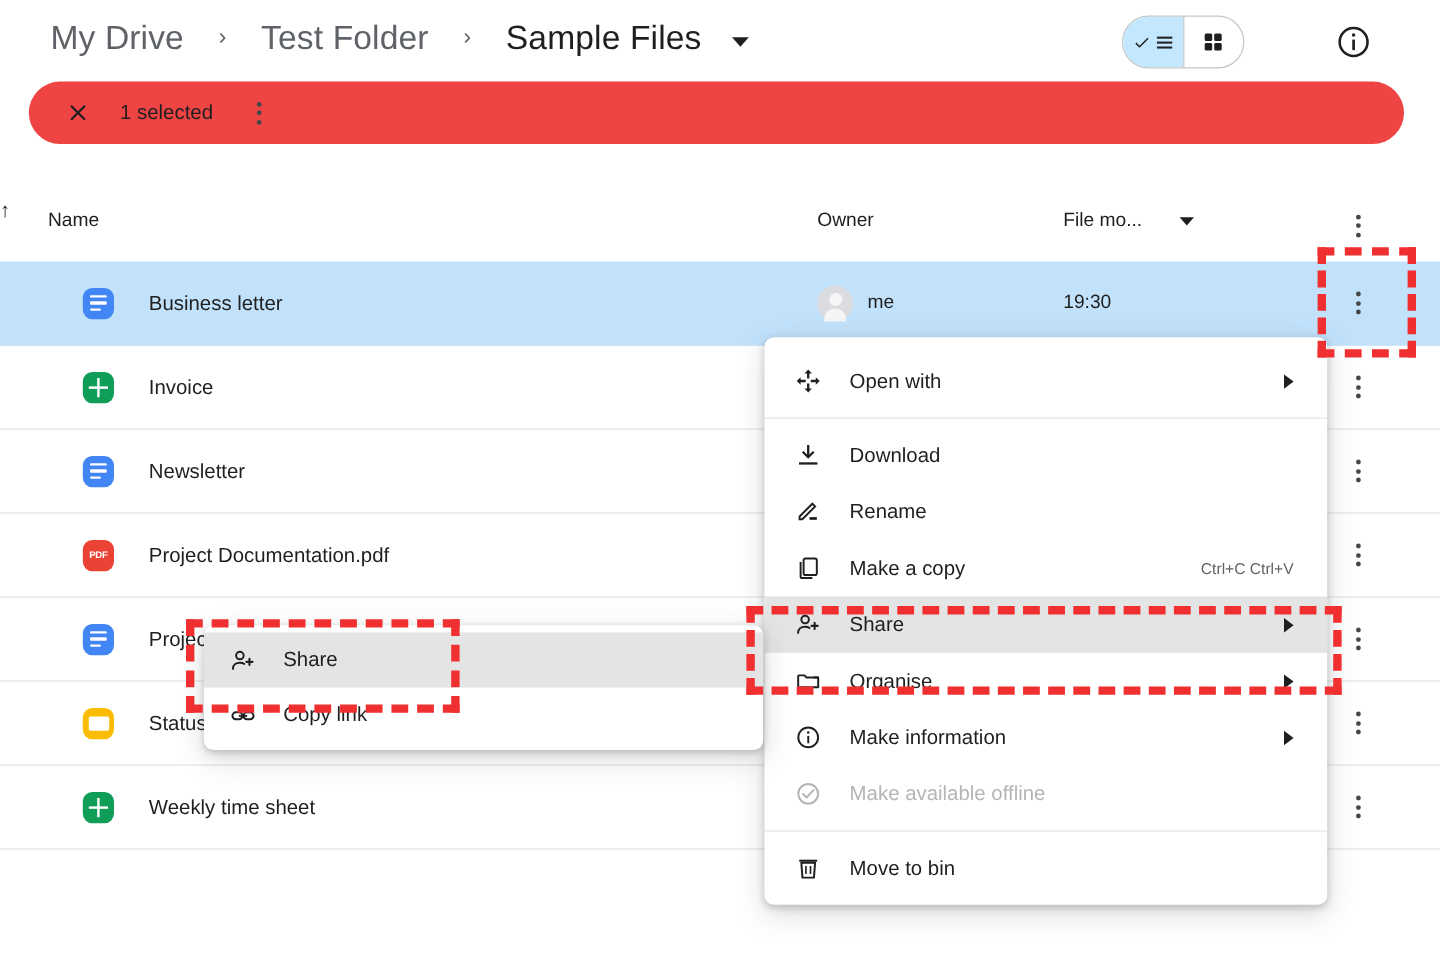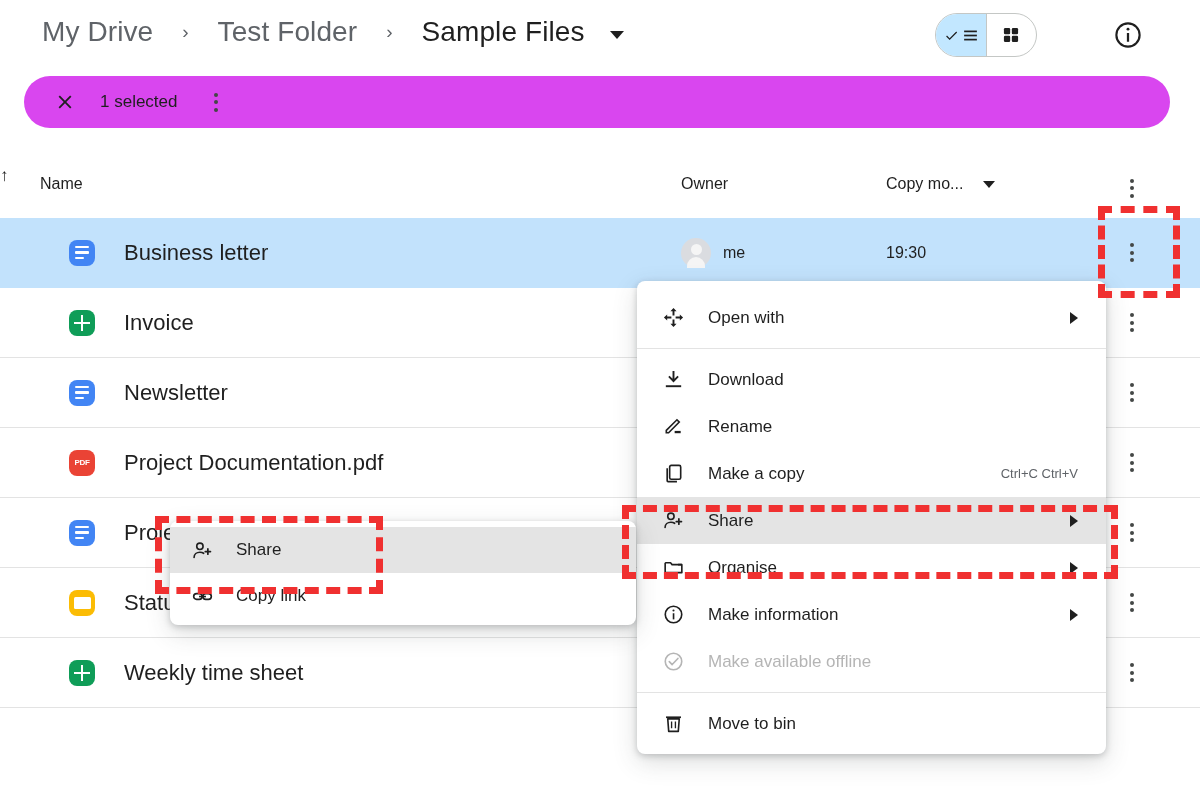--- a/index.html
+++ b/index.html
@@ -30,22 +30,22 @@
     position:absolute; left:935px; top:13px; width:102px; height:44px;
     border:1px solid #c4c7c5; border-radius:22px; display:flex; overflow:hidden; background:#fff;
   }
   .vt-btn { width:51px; height:100%; display:flex; align-items:center; justify-content:center; gap:3px; }
   .vt-btn.active { background:#c2e7ff; }
   .vt-sep { position:absolute; left:50px; top:0; width:1px; height:44px; background:#c4c7c5; }
   .info-btn { position:absolute; left:1113px; top:20px; width:30px; height:30px; }
 
   
   .selbar {
-    position:absolute; left:24px; top:76px; width:1146px; height:52px;
-    background:#d946ef; border-radius:26px; display:flex; align-items:center;
+    position:absolute; left:24px; top:68px; width:1146px; height:52px;
+    background:#ef4444; border-radius:26px; display:flex; align-items:center;
   }
   .selbar-x { margin-left:30px; width:22px; height:22px; }
   .selbar-text { margin-left:24px; font-size:17px; color:#1f1f1f; }
   .selbar-kebab { margin-left:28px; width:20px; height:22px; display:flex; flex-direction:column; align-items:center; justify-content:center; gap:3.5px; }
   .dot { width:4px;height:4px;border-radius:50%;background:#444746; }
 
   
   .colheads { position:absolute; left:0; top:166px; width:1200px; height:44px; }
   .ch { position:absolute; font-size:16px; color:#1f1f1f; font-weight:500; }
   .ch-name { left:40px; top:9px; }
@@ -58,21 +58,21 @@
       display:flex; flex-direction:column; align-items:center; justify-content:center; gap:3.5px; }
 
   
   .rows { position:absolute; left:0; top:218px; width:1200px; }
   .row {
     position:relative; height:70px; display:flex; align-items:center;
     border-bottom:1px solid #e3e3e3;
   }
   .row.selected { background:#c2e2fc; border-bottom-color:#c2e2fc; }
   .row-icon { position:absolute; left:69px; width:26px; height:26px; }
-  .row-name { position:absolute; left:124px; font-size:22px; color:#1f1f1f; white-space:nowrap; }
+  .row-name { position:absolute; left:124px; font-size:17px; color:#1f1f1f; white-space:nowrap; }
   .row-owner { position:absolute; left:681px; display:flex; align-items:center; gap:12px; }
   .avatar { width:30px;height:30px;border-radius:50%;background:#dadce0; position:relative; }
   .avatar::before { content:""; position:absolute; left:9.5px; top:6px; width:11px; height:11px; border-radius:50%; background:#f5f5f5; }
   .avatar::after { content:""; position:absolute; left:6px; top:19px; width:18px; height:11px; border-radius:9px 9px 0 0; background:#f5f5f5; }
   .owner-text { font-size:16px; color:#1f1f1f; }
   .row-mod { position:absolute; left:886px; font-size:16px; color:#1f1f1f; }
   .row-kebab { position:absolute; left:1122px; width:20px; height:22px;
       display:flex; flex-direction:column; align-items:center; justify-content:center; gap:3.5px; }
 
   
@@ -183,21 +183,21 @@
       <span class="dot"></span>
       <span class="dot"></span>
       <span class="dot"></span>
     </div>
   </div>
 
   <div class="colheads">
     <span class="ch ch-name">Name</span>
     <span class="ch-sortarrow">↑</span>
     <span class="ch ch-owner">Owner</span>
-    <span class="ch ch-mod">Copy mo...</span>
+    <span class="ch ch-mod">File mo...</span>
     <span class="ch-mod-caret"></span>
     <div class="ch-kebab">
       <span class="dot"></span>
       <span class="dot"></span>
       <span class="dot"></span>
     </div>
   </div>
 
   <div class="rows" id="rows">
       <div class="row selected">

